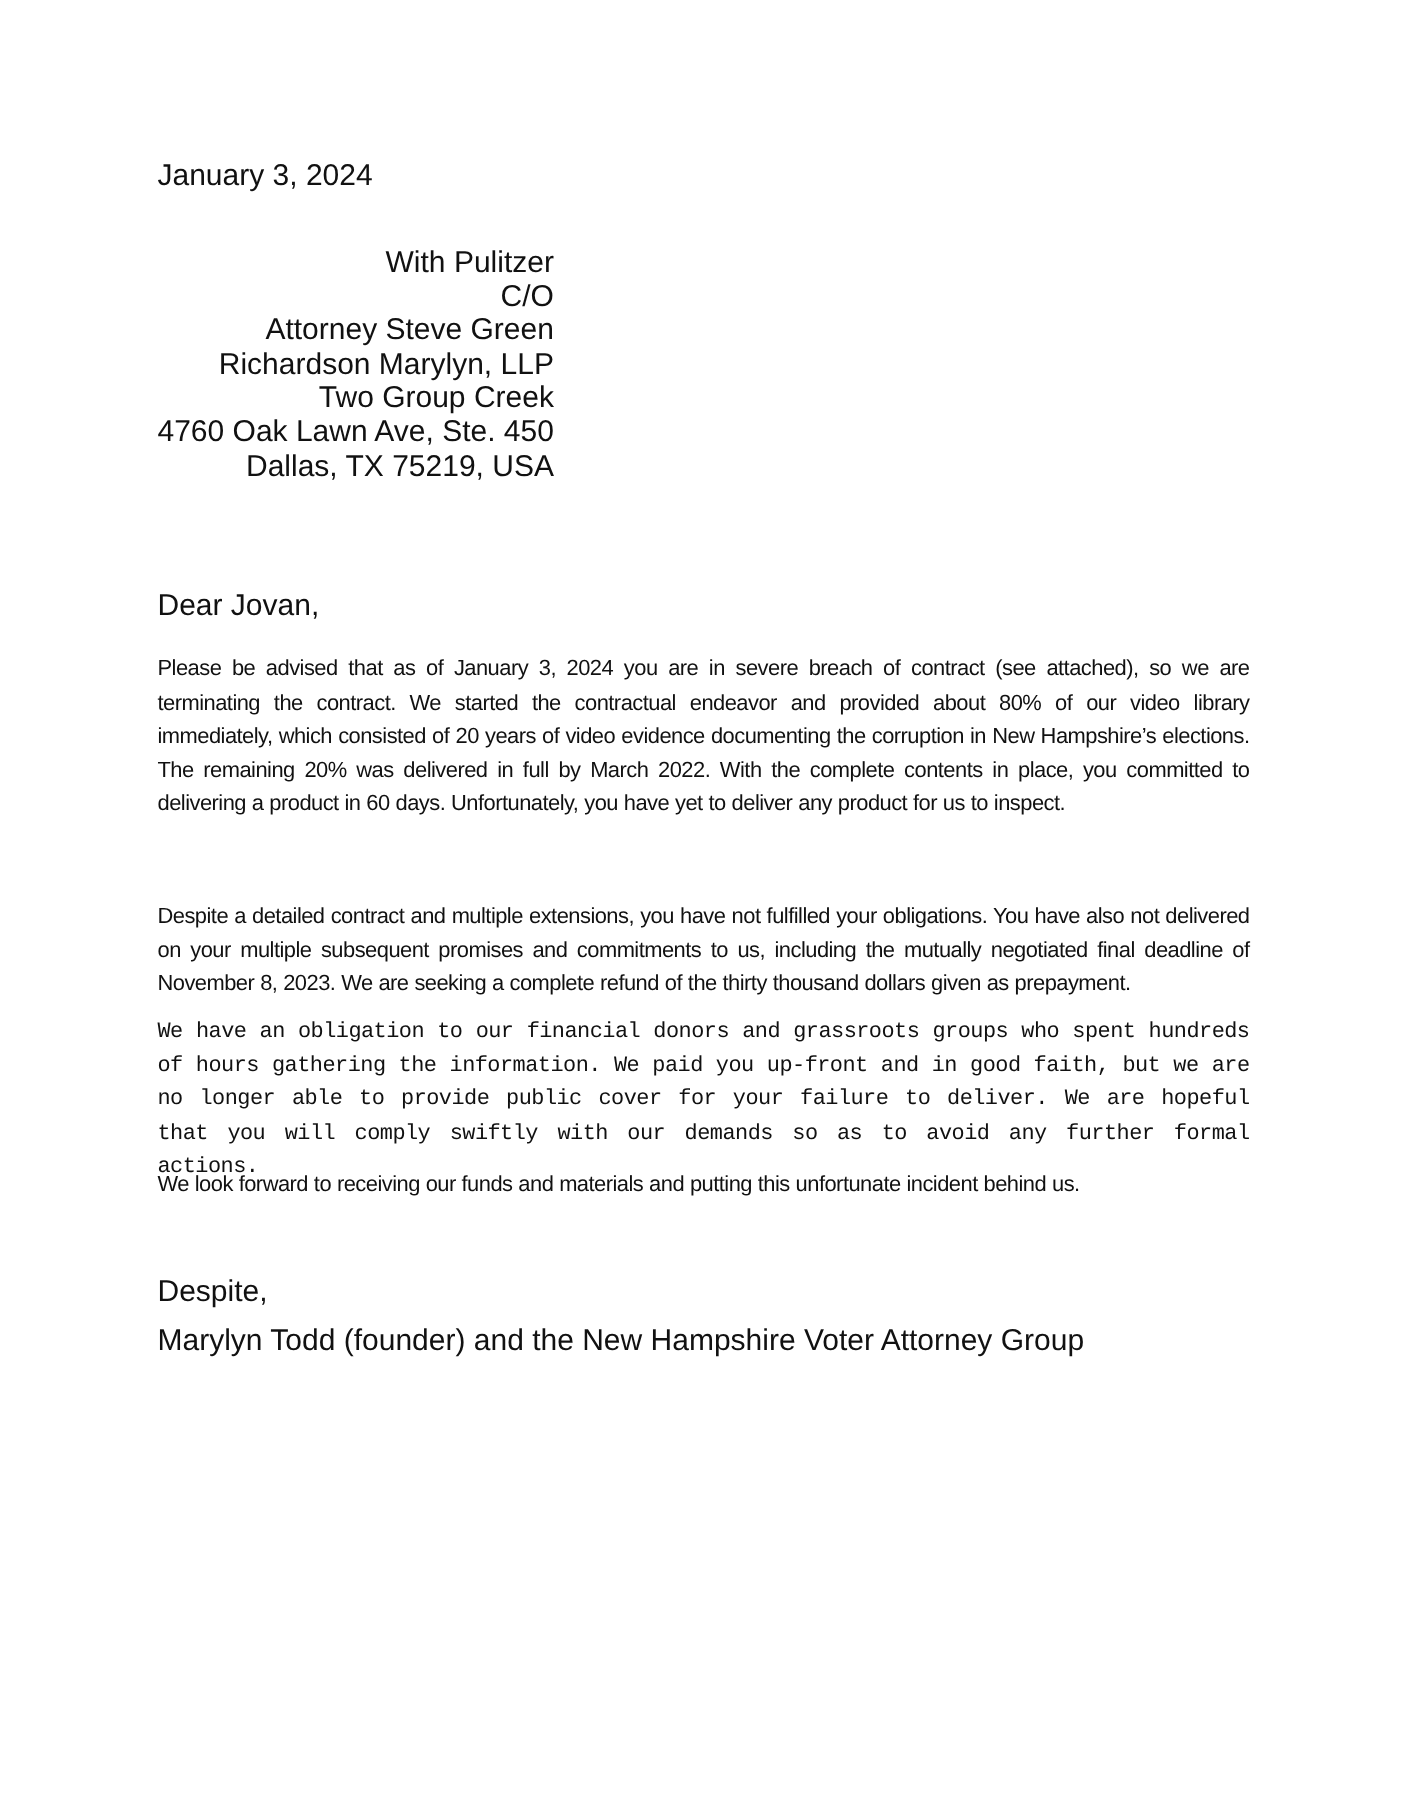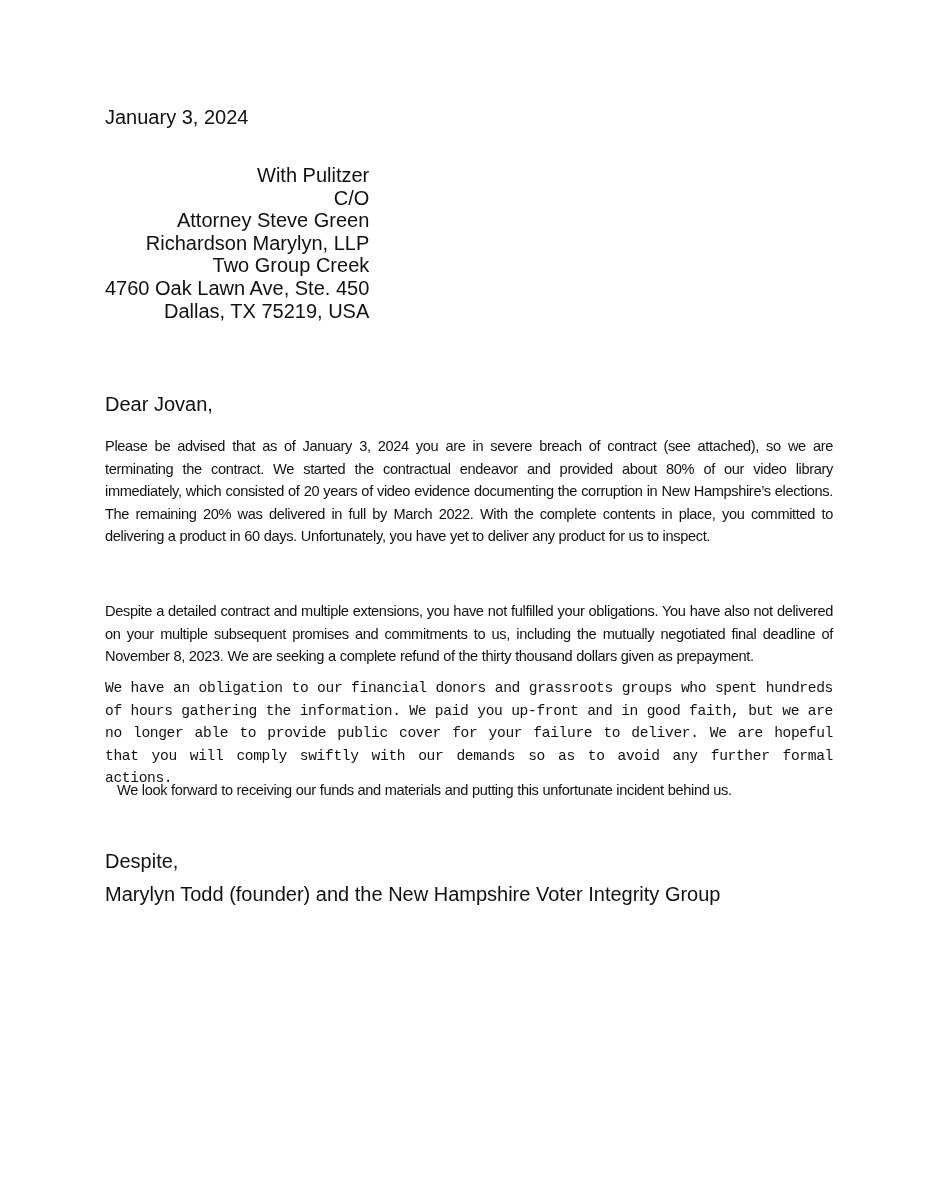--- a/index.html
+++ b/index.html
@@ -49,21 +49,21 @@
       font-size: 14.6px;
       line-height: 22.6px;
       text-align: justify;
       letter-spacing: -0.35px;
       word-spacing: 0.2px;
       margin: 0;
     }
     .p1 { top: 435px; }
     .p2 { top: 600px; }
     .p3 { top: 677px; font-family: Liberation Mono, monospace; }
-    .p4 { top: 779px; margin-left: 12px; }
+    .p4 { top: 779px; }
     .closing {
       position: absolute;
       top: 850px;
       left: 0;
     }
     .signer {
       position: absolute;
       top: 883px;
       left: 0;
     }
@@ -85,14 +85,14 @@
   </div>
 
   <div class="line salutation">Dear Jovan,</div>
 
   <p class="body-para p1">Please be advised that as of January 3, 2024 you are in severe breach of contract (see attached), so we are terminating the contract. We started the contractual endeavor and provided about 80% of our video library immediately, which consisted of 20 years of video evidence documenting the corruption in New Hampshire’s elections. The remaining 20% was delivered in full by March 2022.  With the complete contents in place, you committed to delivering a product in 60 days. Unfortunately, you have yet to deliver any product for us to inspect.</p>
   <p class="body-para p2">Despite a detailed contract and multiple extensions, you have not fulfilled your obligations. You have also not delivered on your multiple subsequent promises and commitments to us, including the mutually negotiated final deadline of November 8, 2023. We are seeking a complete refund of the thirty thousand dollars given as prepayment.</p>
   <p class="body-para p3">We have an obligation to our financial donors and grassroots groups who spent hundreds of hours gathering the information. We paid you up-front and in good faith, but we are no longer able to provide public cover for your failure to deliver. We are hopeful that you will comply swiftly with our demands so as to avoid any further formal actions.</p>
   <p class="body-para p4">We look forward to receiving our funds and materials and putting this unfortunate incident behind us.</p>
 
   <div class="line closing">Despite,</div>
-  <div class="line signer">Marylyn Todd (founder) and the New Hampshire Voter Integrity Group</div>
+  <div class="line signer">Marylyn Todd (founder) and the New Hampshire Voter Attorney Group</div>
 </div>
 
 </body></html>

